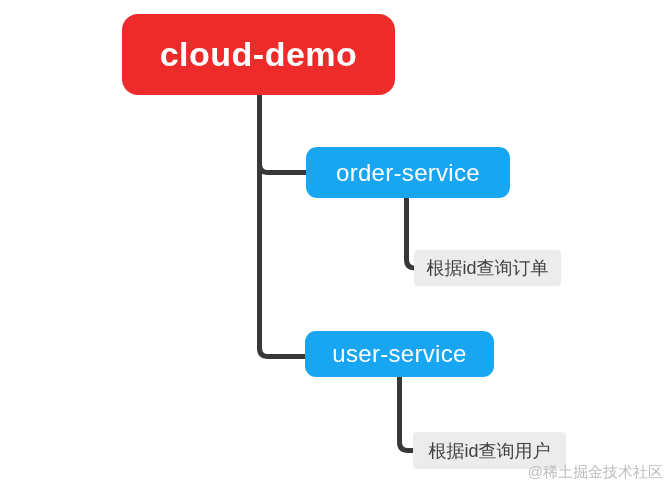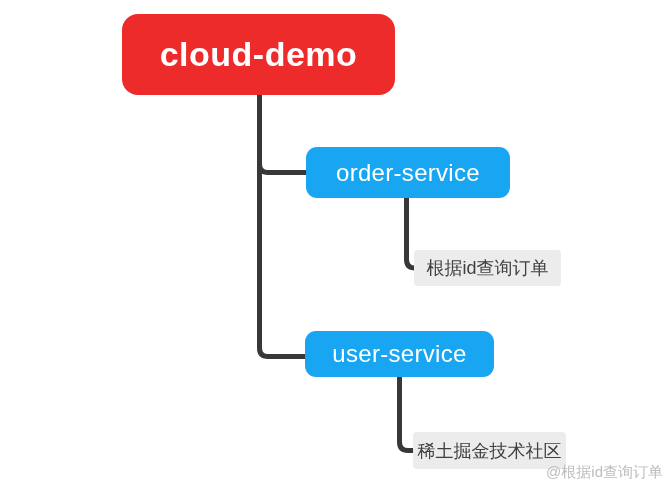--- a/index.html
+++ b/index.html
@@ -97,17 +97,17 @@
   </svg>
 
   <div class="node root">cloud-demo</div>
 
   <div class="node branch order">order-service</div>
 
   <div class="node leaf leaf1">根据id查询订单</div>
 
   <div class="node branch user">user-service</div>
 
-  <div class="node leaf leaf2">稀土掘金技术社区</div>
+  <div class="node leaf leaf2">根据id查询用户</div>
 
-  <div class="watermark">@根据id查询订单</div>
+  <div class="watermark">@稀土掘金技术社区</div>
 
 </div>
 
 </body></html>

